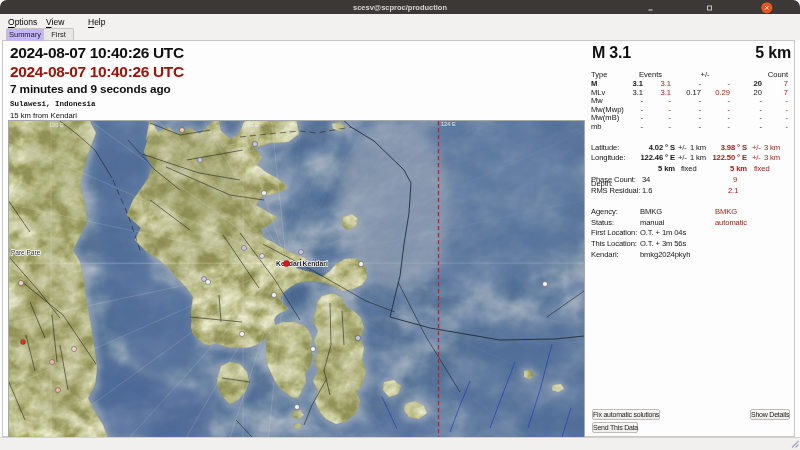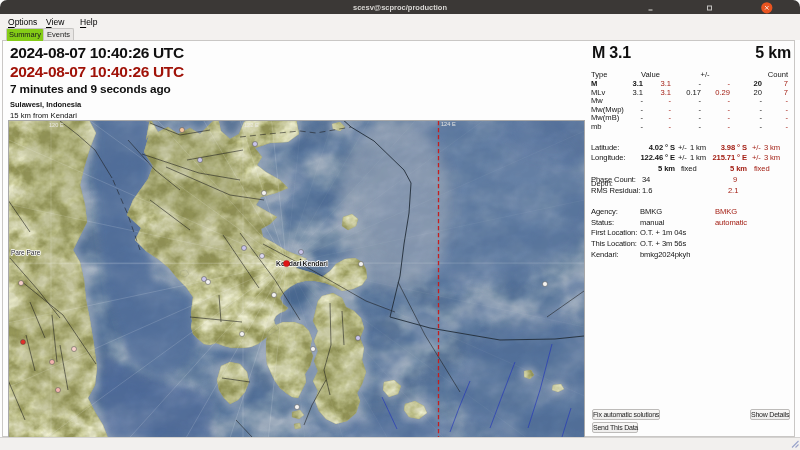--- a/index.html
+++ b/index.html
@@ -10,21 +10,21 @@
  font-size:7.5px;font-weight:bold;color:#d9d7d4;}
 .wbtn{position:absolute;top:3px;}
 #menubar{position:absolute;left:0;top:14px;width:800px;height:14px;background:#f3f1ef;}
 .mi{position:absolute;top:16.5px;font-size:8.5px;color:#000;}
 .mi u{text-decoration-thickness:0.5px;text-underline-offset:1.5px;}
 #tabbar{position:absolute;left:0;top:28px;width:800px;height:12px;background:#f3f1ef;}
 #tabline{position:absolute;left:0;top:39.5px;width:800px;height:0;border-top:1px solid #c6c4c2;}
 .tab{position:absolute;top:28px;height:11px;font-size:7.5px;color:#1c1c1c;
  border:1px solid #c6c4c2;border-bottom:none;border-radius:2px 2px 0 0;
  text-align:center;line-height:11px;}
-#tab1{left:6px;width:36px;background:#84cc16;z-index:3;height:12px;}
+#tab1{left:6px;width:36px;background:#c4b5fd;z-index:3;height:12px;}
 #tab2{left:43px;width:29px;background:#e9e7e5;}
 #content{position:absolute;left:0;top:40px;width:800px;height:400px;background:#fdfdfd;}
 .t{position:absolute;white-space:nowrap;}
 #statusbar{position:absolute;left:0;top:437px;width:800px;height:13px;box-sizing:border-box;
  background:#f2f0ee;border-top:1px solid #d4d2d0;}
 #mapframe{position:absolute;left:8px;top:120px;width:577px;height:318px;
  border:1px solid #a8a8a8;box-sizing:border-box;background:#8fa0b6;}
 .btn{position:absolute;background:linear-gradient(#f9f8f7,#eeedec);
  border:1px solid #bdbbb9;border-radius:2px;font-size:7px;letter-spacing:-0.22px;color:#1c1c1c;
  text-align:center;box-sizing:border-box;white-space:nowrap;}
@@ -41,32 +41,32 @@
 <svg class="wbtn" style="left:706px" width="8" height="9">
     <rect x="1.5" y="3" width="4" height="4" fill="none" stroke="#c3c1bf" stroke-width="1"></rect>
   </svg>
 <svg class="wbtn" style="left:761px;top:1.5px" width="12" height="12">
     <circle cx="5.8" cy="5.8" r="5.6" fill="#e95420"></circle>
     <path d="M4 4L7.6 7.6M7.6 4L4 7.6" stroke="#f4e8e2" stroke-width="0.9"></path>
   </svg>
 <div id="menubar"></div>
 <div class="mi" style="left:8px"><u>O</u>ptions</div>
 <div class="mi" style="left:46px"><u>V</u>iew</div>
-<div class="mi" style="left:80px"><u>H</u>elp</div>
+<div class="mi" style="left:88px"><u>H</u>elp</div>
 <div id="tabbar"></div>
 <div id="tabline"></div>
 <div class="tab" id="tab1">Summary</div>
-<div class="tab" id="tab2">Events</div>
+<div class="tab" id="tab2">First</div>
 <div id="content"></div>
 <div id="paneframe" style="position:absolute;left:2px;top:39.5px;width:792.5px;height:397px;border:1px solid #c9c7c5;box-sizing:border-box;background:transparent;"></div>
 
 <div class="t b" style="left:10px;top:43.5px;font-size:15.5px;letter-spacing:-0.35px;color:#101010;">2024-08-07 10:40:26 UTC</div>
 <div class="t b" style="left:10px;top:62.5px;font-size:15.5px;letter-spacing:-0.35px;color:#a01208;">2024-08-07 10:40:26 UTC</div>
 <div class="t b" style="left:10px;top:82px;font-size:11.8px;letter-spacing:-0.15px;color:#101010;">7 minutes and 9 seconds ago</div>
-<div class="t b" style="left:10px;top:100px;font-size:7.5px;color:#101010;">Sulawesi, Indonesia</div>
+<div class="t b" style="left:10px;top:100px;font-size:7.5px;color:#101010;font-family:Liberation Mono, monospace;">Sulawesi, Indonesia</div>
 <div class="t" style="left:10px;top:110.5px;font-size:7.7px;color:#101010;">15 km from Kendari</div>
 
 <div id="mapframe"></div>
 <div id="mapsvg" style="position:absolute;left:9px;top:121px;width:575px;height:316px;"><svg width="575" height="316" viewBox="9 121 575 316">
 <defs>
 <clipPath id="mclip">
           <rect x="9" y="121" width="575" height="316"></rect>
         </clipPath>
 <clipPath id="lclip">
           <polygon points="8,118 88,118 96,133 90,148 84,168 80,185 85,205 87,222 78,240 73,250 80,262 84,280 86,300 90,320 94,345 97,368 95,385 88,398 95,412 103,425 108,438 8,438"></polygon>
@@ -339,21 +339,21 @@
 <circle cx="300.5" cy="259.5" r="0.8" fill="#333"></circle>
 <circle cx="286.5" cy="263.5" r="3.1" fill="#e01515" stroke="#a51010" stroke-width="0.5"></circle>
 </g>
     </svg></div>
 
 <div class="t b" style="left:592px;top:44px;font-size:16px;letter-spacing:-0.2px;color:#101010;">M 3.1</div>
 <div class="t b" style="right:9px;top:44px;font-size:16px;letter-spacing:-0.2px;color:#101010;">5 km</div>
 
 <div id="magtable" style="font-size:7.6px;color:#141414;">
 <span class="t" style="left:591px;top:70px">Type</span>
-<span class="t" style="left:630px;top:70px;width:41px;text-align:center">Value</span>
+<span class="t" style="left:630px;top:70px;width:41px;text-align:center">Events</span>
 <span class="t" style="left:680px;top:70px;width:50px;text-align:center">+/-</span>
 <span class="t r" style="right:12px;top:70px">Count</span>
 
 <span class="t b" style="left:591px;top:79px">M</span>
 <span class="t b r" style="right:157px;top:79px">3.1</span>
 <span class="t r red" style="right:129px;top:79px">3.1</span>
 <span class="t r" style="right:99px;top:79px">-</span>
 <span class="t r red" style="right:70px;top:79px">-</span>
 <span class="t b r" style="right:38px;top:79px">20</span>
 <span class="t r red" style="right:12px;top:79px">7</span>
@@ -405,21 +405,21 @@
 <span class="t" style="left:678px;top:142.5px">+/-</span>
 <span class="t r" style="right:94px;top:142.5px">1 km</span>
 <span class="t b r red" style="right:53px;top:142.5px">3.98 ° S</span>
 <span class="t red" style="left:752px;top:142.5px">+/-</span>
 <span class="t r red" style="right:20px;top:142.5px">3 km</span>
 
 <span class="t" style="left:591px;top:153.4px">Longitude:</span>
 <span class="t b r" style="right:125px;top:153.4px">122.46 ° E</span>
 <span class="t" style="left:678px;top:153.4px">+/-</span>
 <span class="t r" style="right:94px;top:153.4px">1 km</span>
-<span class="t b r red" style="right:53px;top:153.4px">215.71 ° E</span>
+<span class="t b r red" style="right:53px;top:153.4px">122.50 ° E</span>
 <span class="t red" style="left:752px;top:153.4px">+/-</span>
 <span class="t r red" style="right:20px;top:153.4px">3 km</span>
 
 <span class="t" style="left:591px;top:179px">Depth:</span>
 <span class="t b r" style="right:125px;top:164.2px">5 km</span>
 <span class="t" style="left:681px;top:164.2px">fixed</span>
 <span class="t b r red" style="right:53px;top:164.2px">5 km</span>
 <span class="t red" style="left:754px;top:164.2px">fixed</span>
 
 <span class="t" style="left:591px;top:175px">Phase Count:</span>

